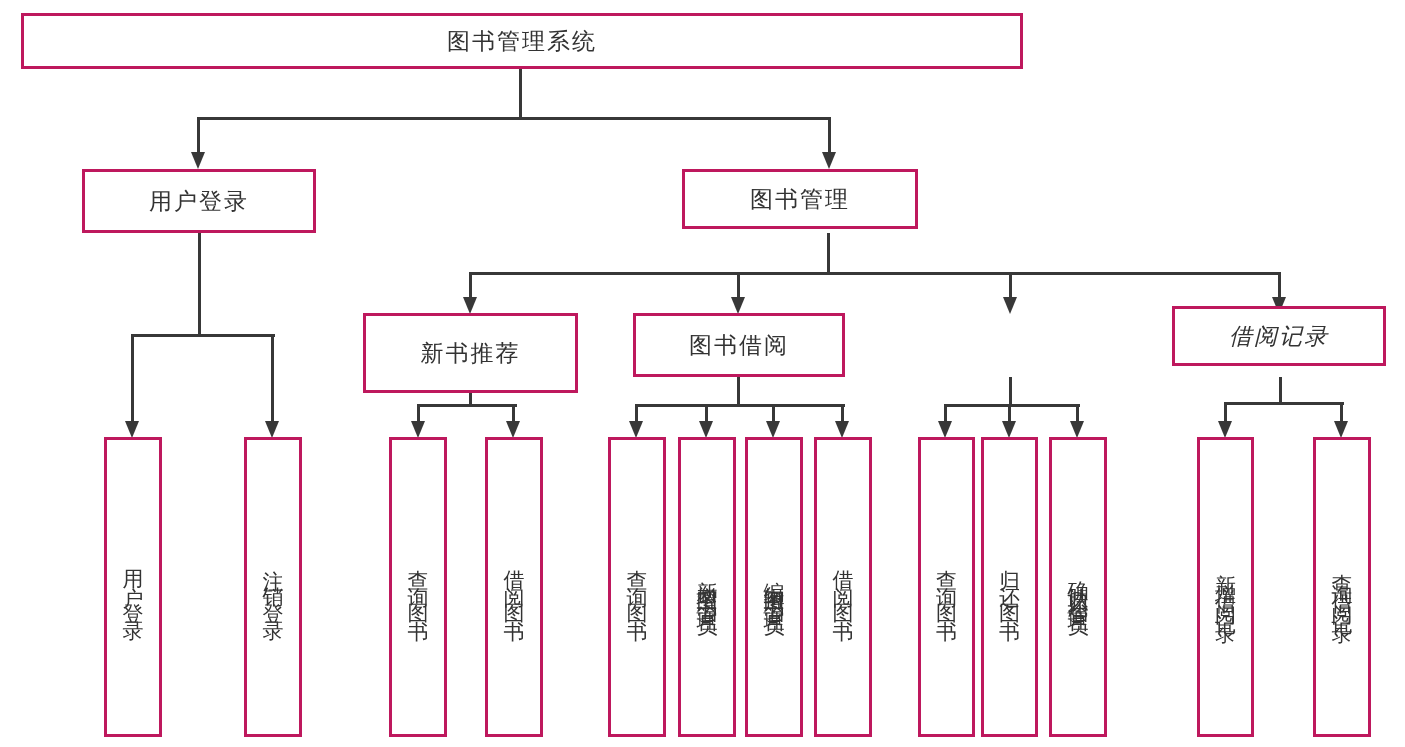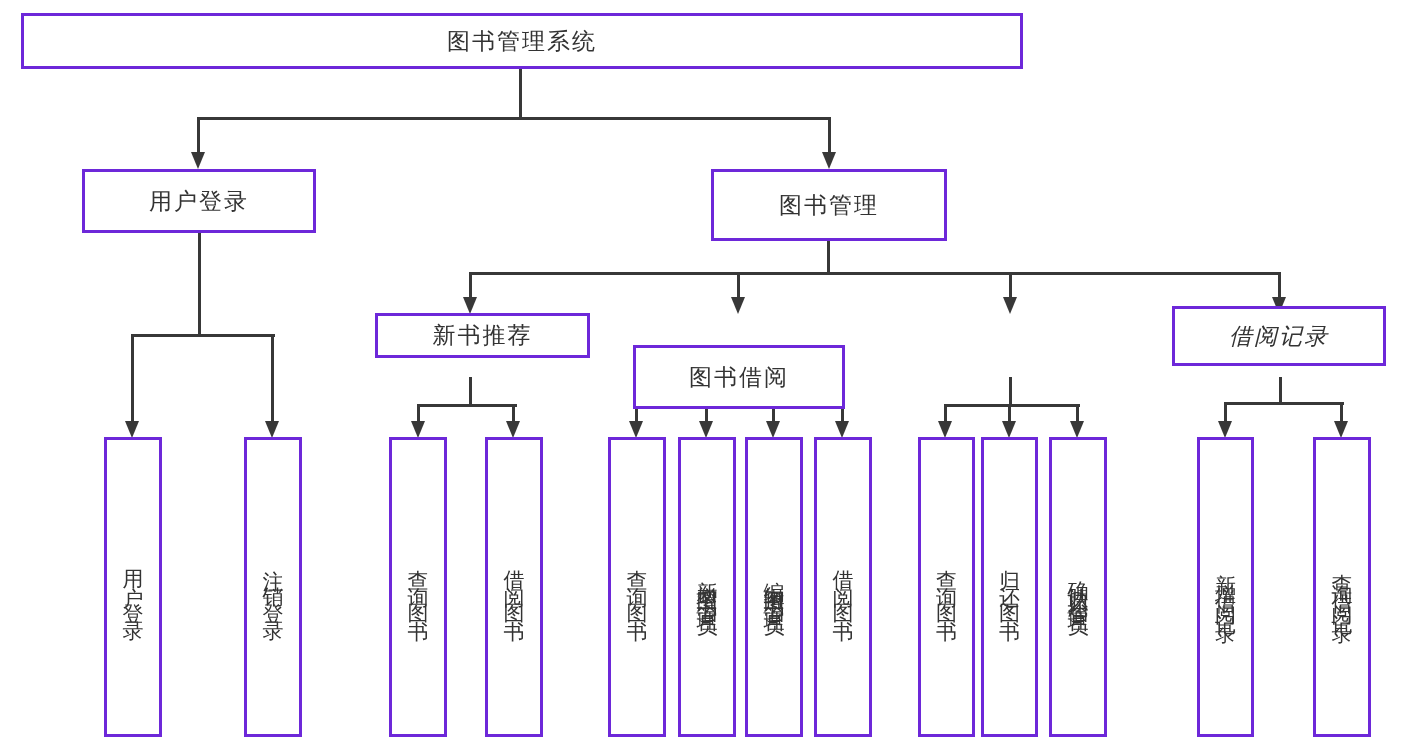--- a/index.html
+++ b/index.html
@@ -7,21 +7,21 @@
     position:relative;
     width:1405px;height:747px;
     background:#ffffff;
     font-family:"Liberation Sans", sans-serif;
     overflow:hidden;
   }
   
   .node{
     position:absolute;
     box-sizing:border-box;
-    border:3px solid #6d28d9;
+    border:3px solid #be185d;
     background:#ffffff;
     color:#333333;
   }
   .hnode{
     display:flex;align-items:center;justify-content:center;
     font-size:23px;letter-spacing:2px;white-space:nowrap;
   }
   .vnode span{
     position:absolute;left:50%;top:50%;
     transform:translate(-50%,-50%);
@@ -30,23 +30,23 @@
     font-size:21px;
     white-space:nowrap;
     color:#333333;
   }
   .v-s4 span{letter-spacing:17px;}
   .v-s6 span{letter-spacing:10px;}
   .v-s9 span{letter-spacing:5px;}
   
   #n-root{left:21px;top:13px;width:1002px;height:56px;}
   #n-user-login{left:82px;top:169px;width:234px;height:64px;}
-  #n-book-mgmt{left:711px;top:169px;width:236px;height:72px;}
-  #n-new-book-rec{left:375px;top:313px;width:215px;height:45px;}
-  #n-book-borrow{left:633px;top:313px;width:212px;height:64px;margin-top:32px;}
+  #n-book-mgmt{left:682px;top:169px;width:236px;height:60px;}
+  #n-new-book-rec{left:363px;top:313px;width:215px;height:80px;}
+  #n-book-borrow{left:633px;top:313px;width:212px;height:64px;}
   #n-current-borrow{left:903px;top:313px;width:217px;height:64px;}
   #n-borrow-records{left:1172px;top:306px;width:214px;height:60px;font-style:italic;}
   .leaf{top:437px;height:300px;}
   #n-login-leaf{left:104px;width:58px;}
   #n-logout-leaf{left:244px;width:58px;}
   #n-rec-query{left:389px;width:58px;}
   #n-rec-borrow{left:485px;width:58px;}
   #n-bb-query{left:608px;width:58px;}
   #n-bb-add{left:678px;width:58px;}
   #n-bb-edit{left:745px;width:58px;}

